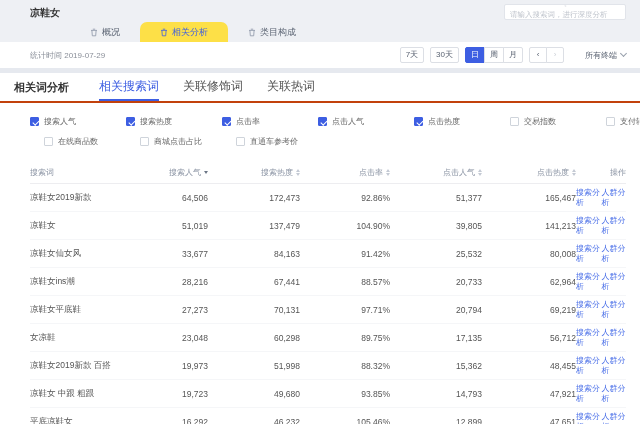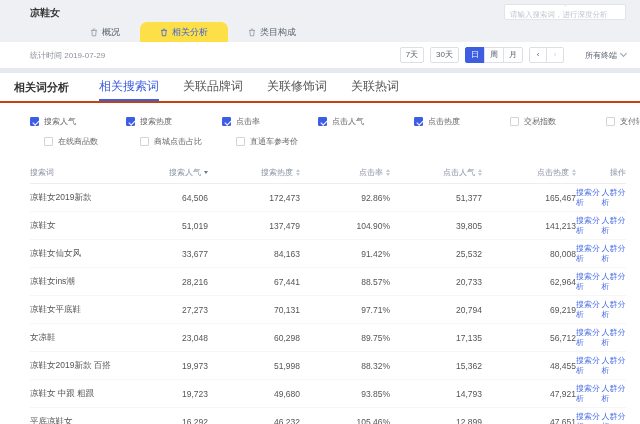--- a/index.html
+++ b/index.html
@@ -125,21 +125,20 @@
   </div>
 </div>
 
 <div class="gapline"></div>
 
 <div class="panel">
   <div class="section-head">
     <div class="section-title">相关词分析</div>
     <div class="subtabs">
       <span class="subtab active">相关搜索词</span>
-      <span class="subtab">关联品牌词</span>
       <span class="subtab">关联修饰词</span>
       <span class="subtab">关联热词</span>
     </div>
   </div>
 
   <div class="filters">
     <div class="filter-row" id="filter-row-1">
         <div class="cb">
           <span class="box checked"></span>
           <span>搜索人气</span>

